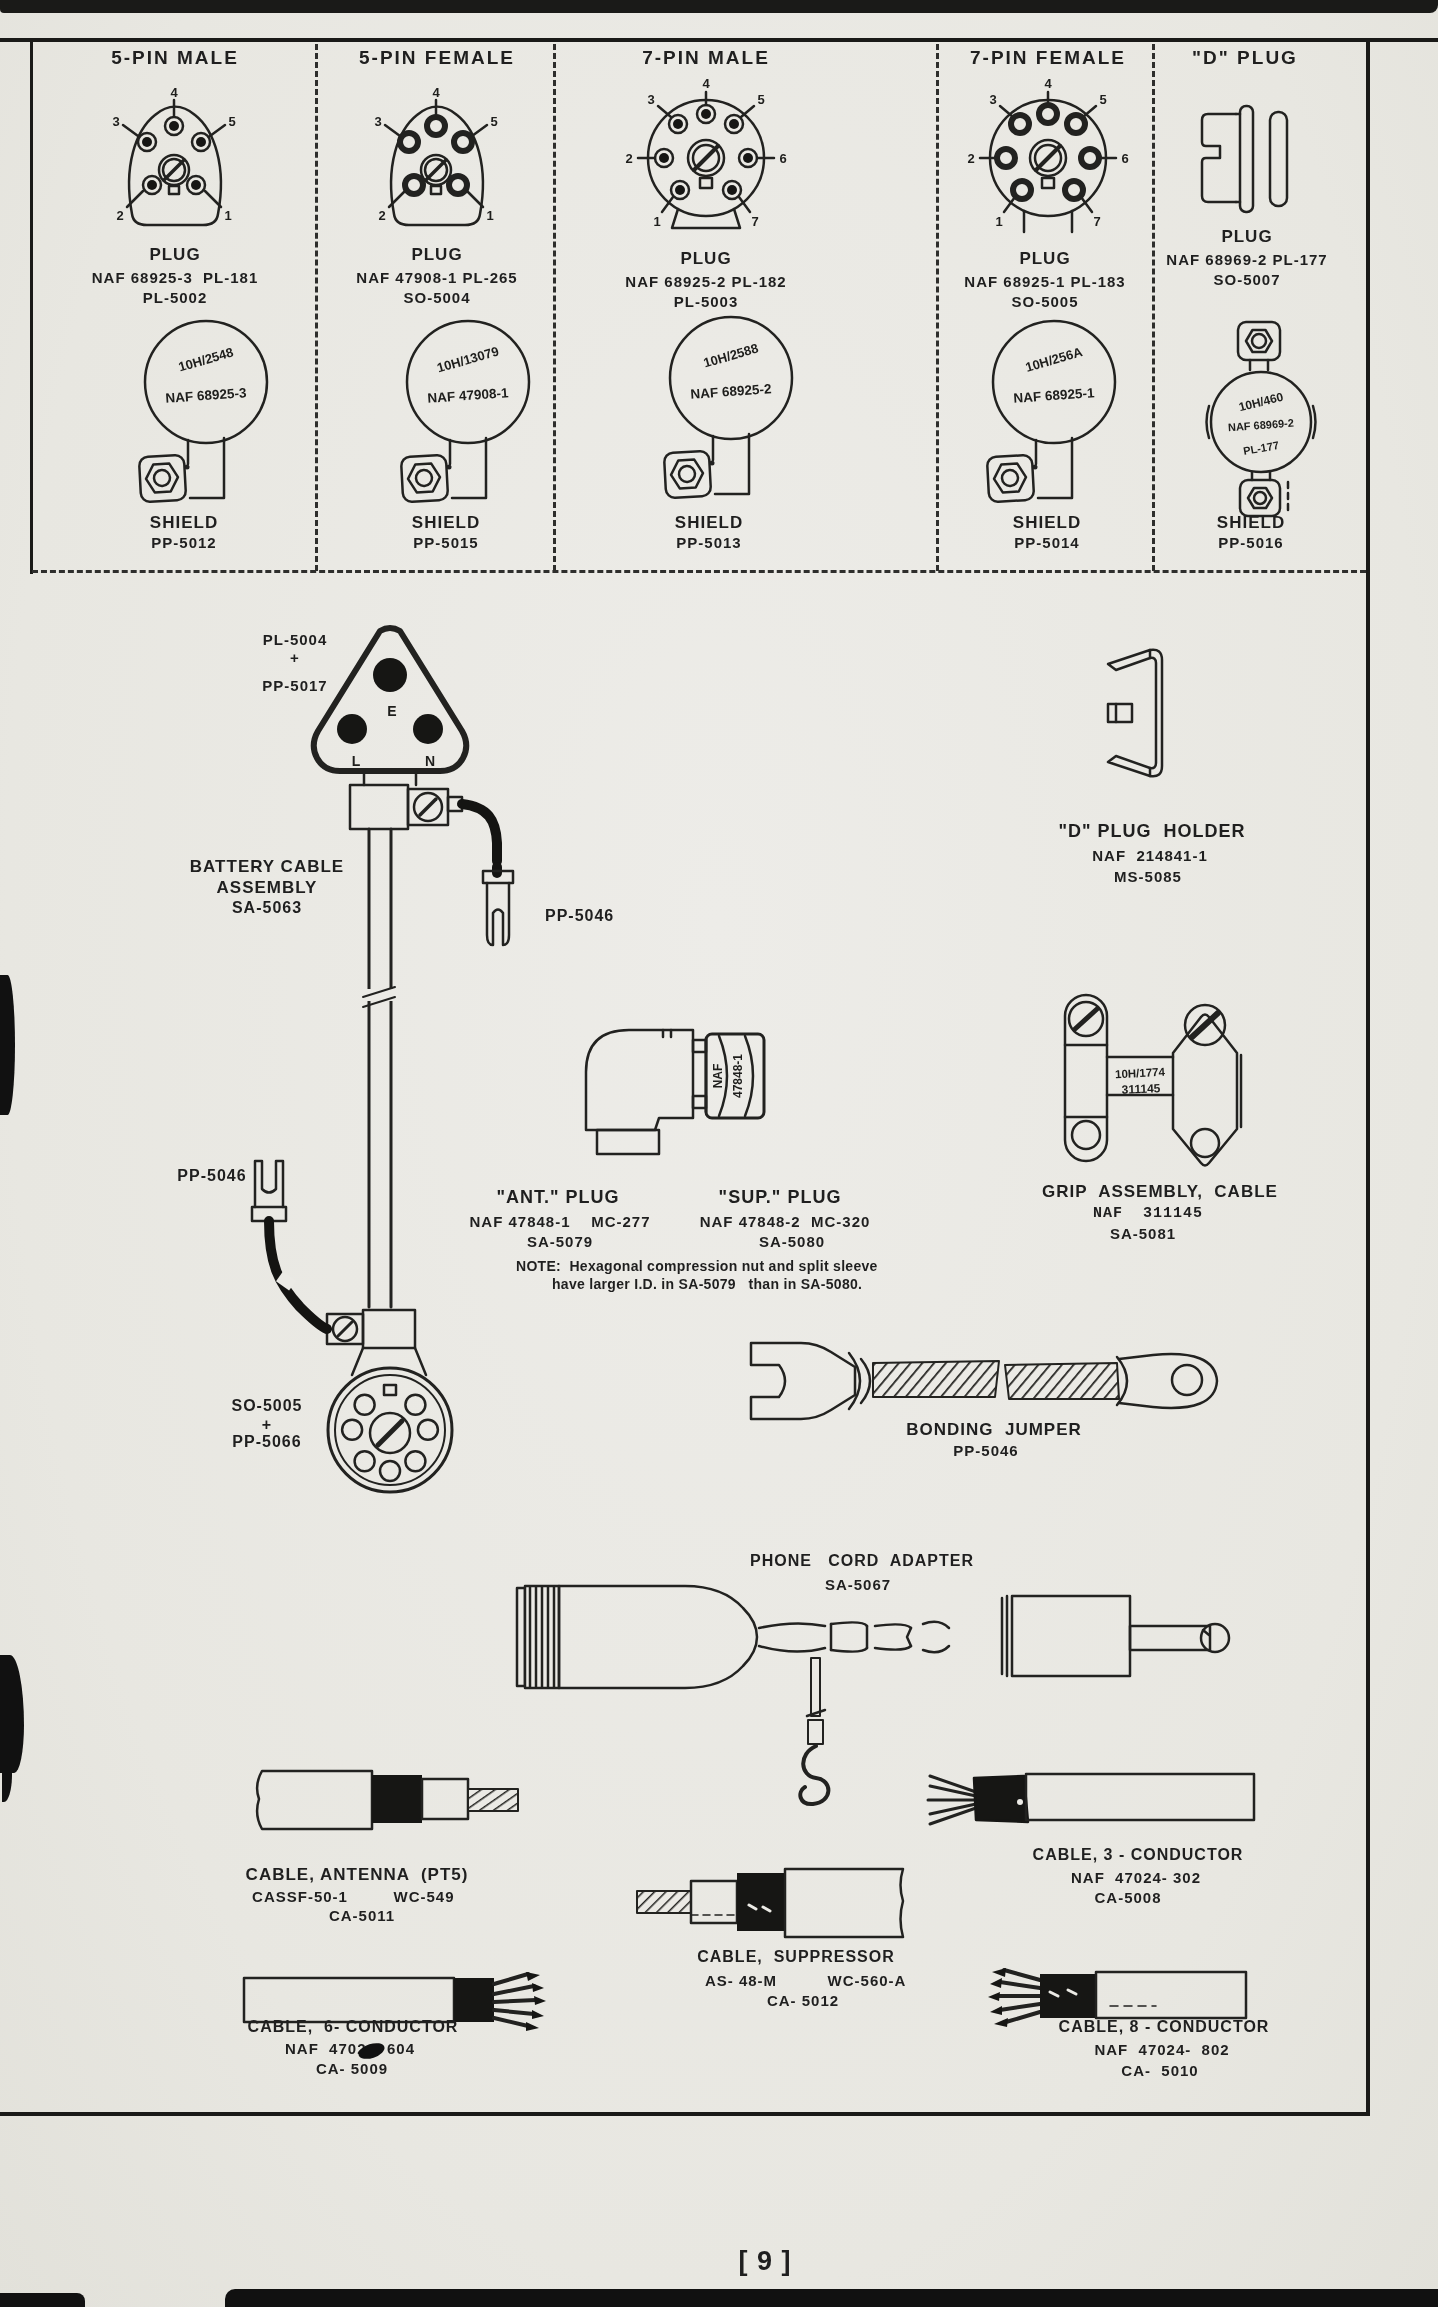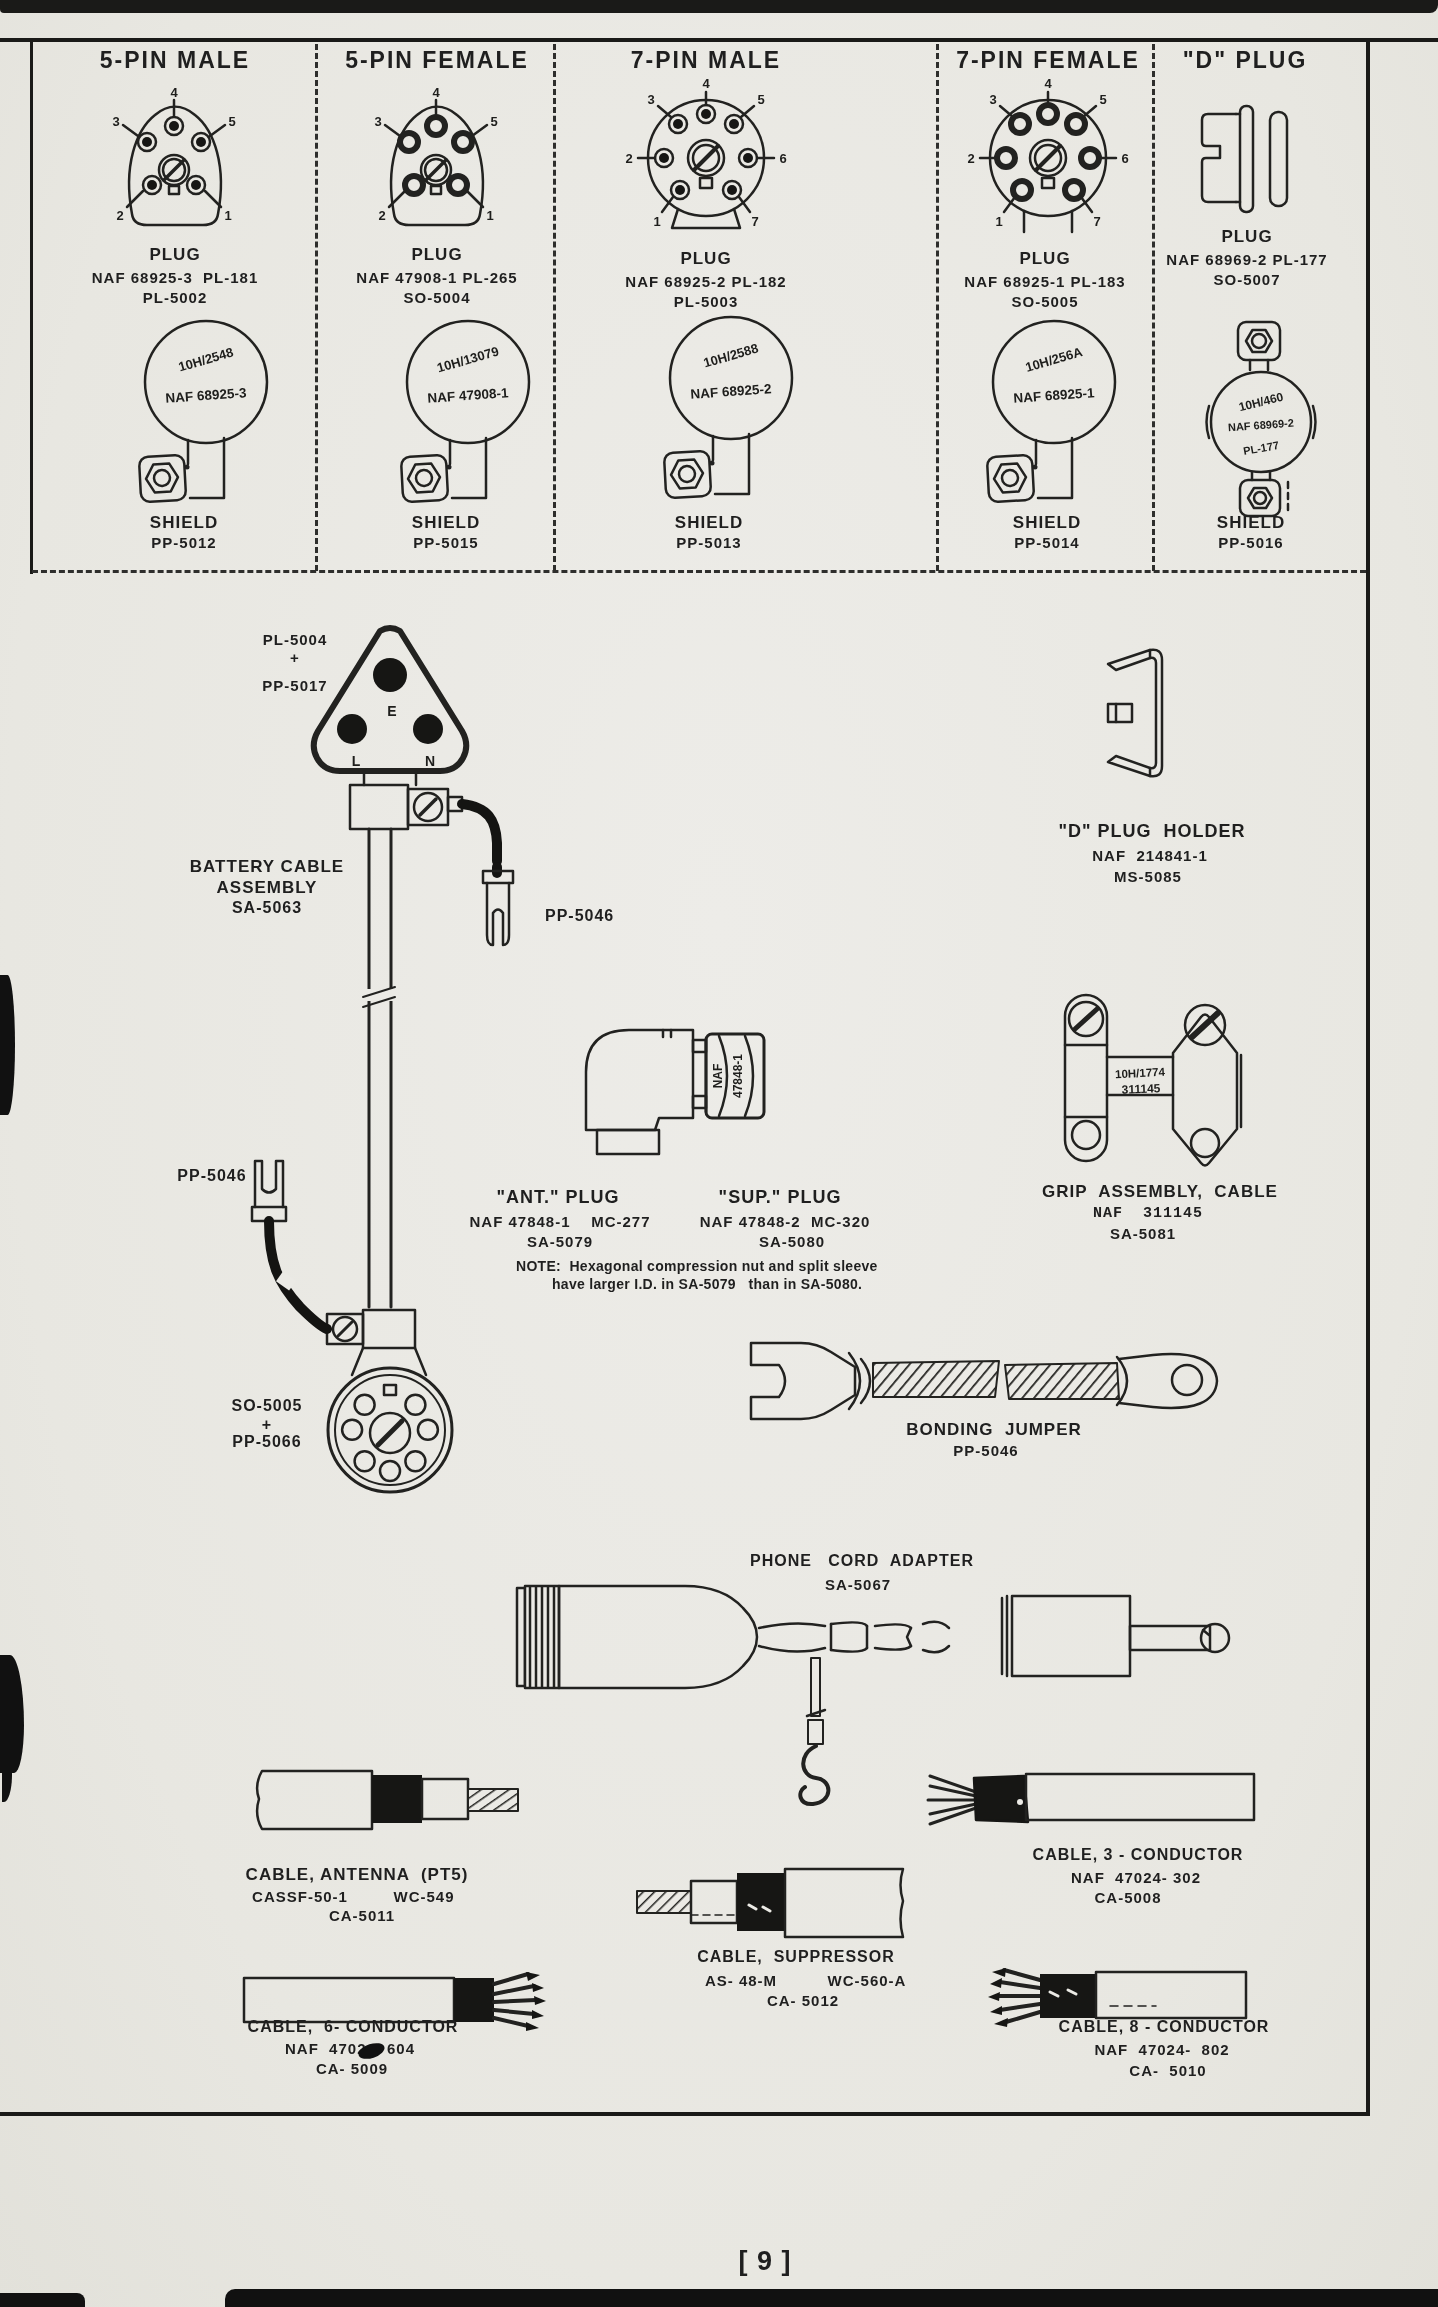--- a/index.html
+++ b/index.html
@@ -2,21 +2,21 @@
 <html><head>
 <meta charset="utf-8">
 <style>
   html,body{margin:0;padding:0;background:#9a9a96;}
   .page{position:relative;width:1438px;height:2307px;margin:0 auto;overflow:hidden;
         background:#ebeae5;
         background-image:radial-gradient(ellipse at 50% 40%, #edecE8 0%, #e8e7e1 70%, #e2e1da 100%);
         font-family:"Liberation Sans", sans-serif;color:#1f1f1f;}
   .lbl{position:absolute;font-weight:700;color:#1f1f1f;white-space:pre;letter-spacing:1px;line-height:1.05;}
   .c{transform:translateX(-50%);text-align:center;}.s14{font-size:14px}.s15{font-size:15px}.s16{font-size:16px}
-  .s17{font-size:17px}.s18{font-size:18px}.s21{font-size:23px;letter-spacing:2px}
+  .s17{font-size:17px}.s18{font-size:18px}.s21{font-size:19px;letter-spacing:2px}
   .s26{font-size:26px}.s27{font-size:27px}
   .hline{position:absolute;background:#1a1a18;}
   .vline{position:absolute;background:#1a1a18;}
   .dashv{position:absolute;width:0;border-left:3px dashed #2e2e2c;}
   .dashh{position:absolute;height:0;border-top:3px dashed #2e2e2c;}
   svg{position:absolute;overflow:visible;}
   svg .ln{stroke:#222220;stroke-width:2.5;fill:none;stroke-linecap:round;stroke-linejoin:round;}
   svg text{font-family:"Liberation Sans",sans-serif;font-weight:700;fill:#1e1e1c;stroke:none;text-anchor:middle;}
   .blob{position:absolute;background:#111;}
 </style>
@@ -566,17 +566,17 @@
       <path d="M 52 44 L 18 54" stroke-width="4"></path>
         <polygon points="20,50 6,56 19,59" fill="#161614" stroke="none"></polygon>
       <rect x="52" y="6" width="56" height="44" fill="#161614" stroke="none"></rect>
       <path d="M 62 24 L 70 28 M 80 22 L 88 26" stroke="#ebeae5" stroke-width="3"></path>
       <rect x="108" y="4" width="150" height="46"></rect>
       <path d="M 122 38 L 168 38" stroke-dasharray="8 6" stroke-width="1.5"></path>
     </g>
   </svg>
   <div class="lbl c s16" style="left:1164px;top:2019px;">CABLE, 8 - CONDUCTOR</div>
   <div class="lbl c s15" style="left:1162px;top:2042px;">NAF  47024-  802</div>
-  <div class="lbl c s15" style="left:1160px;top:2063px;margin-left:8px;">CA-  5010</div>
+  <div class="lbl c s15" style="left:1160px;top:2063px;">CA-  5010</div>
 
   <div class="lbl c s27" style="left:765px;top:2247px;font-weight:700;">[ 9 ]</div>
 
 </div>
 
 </body></html>

